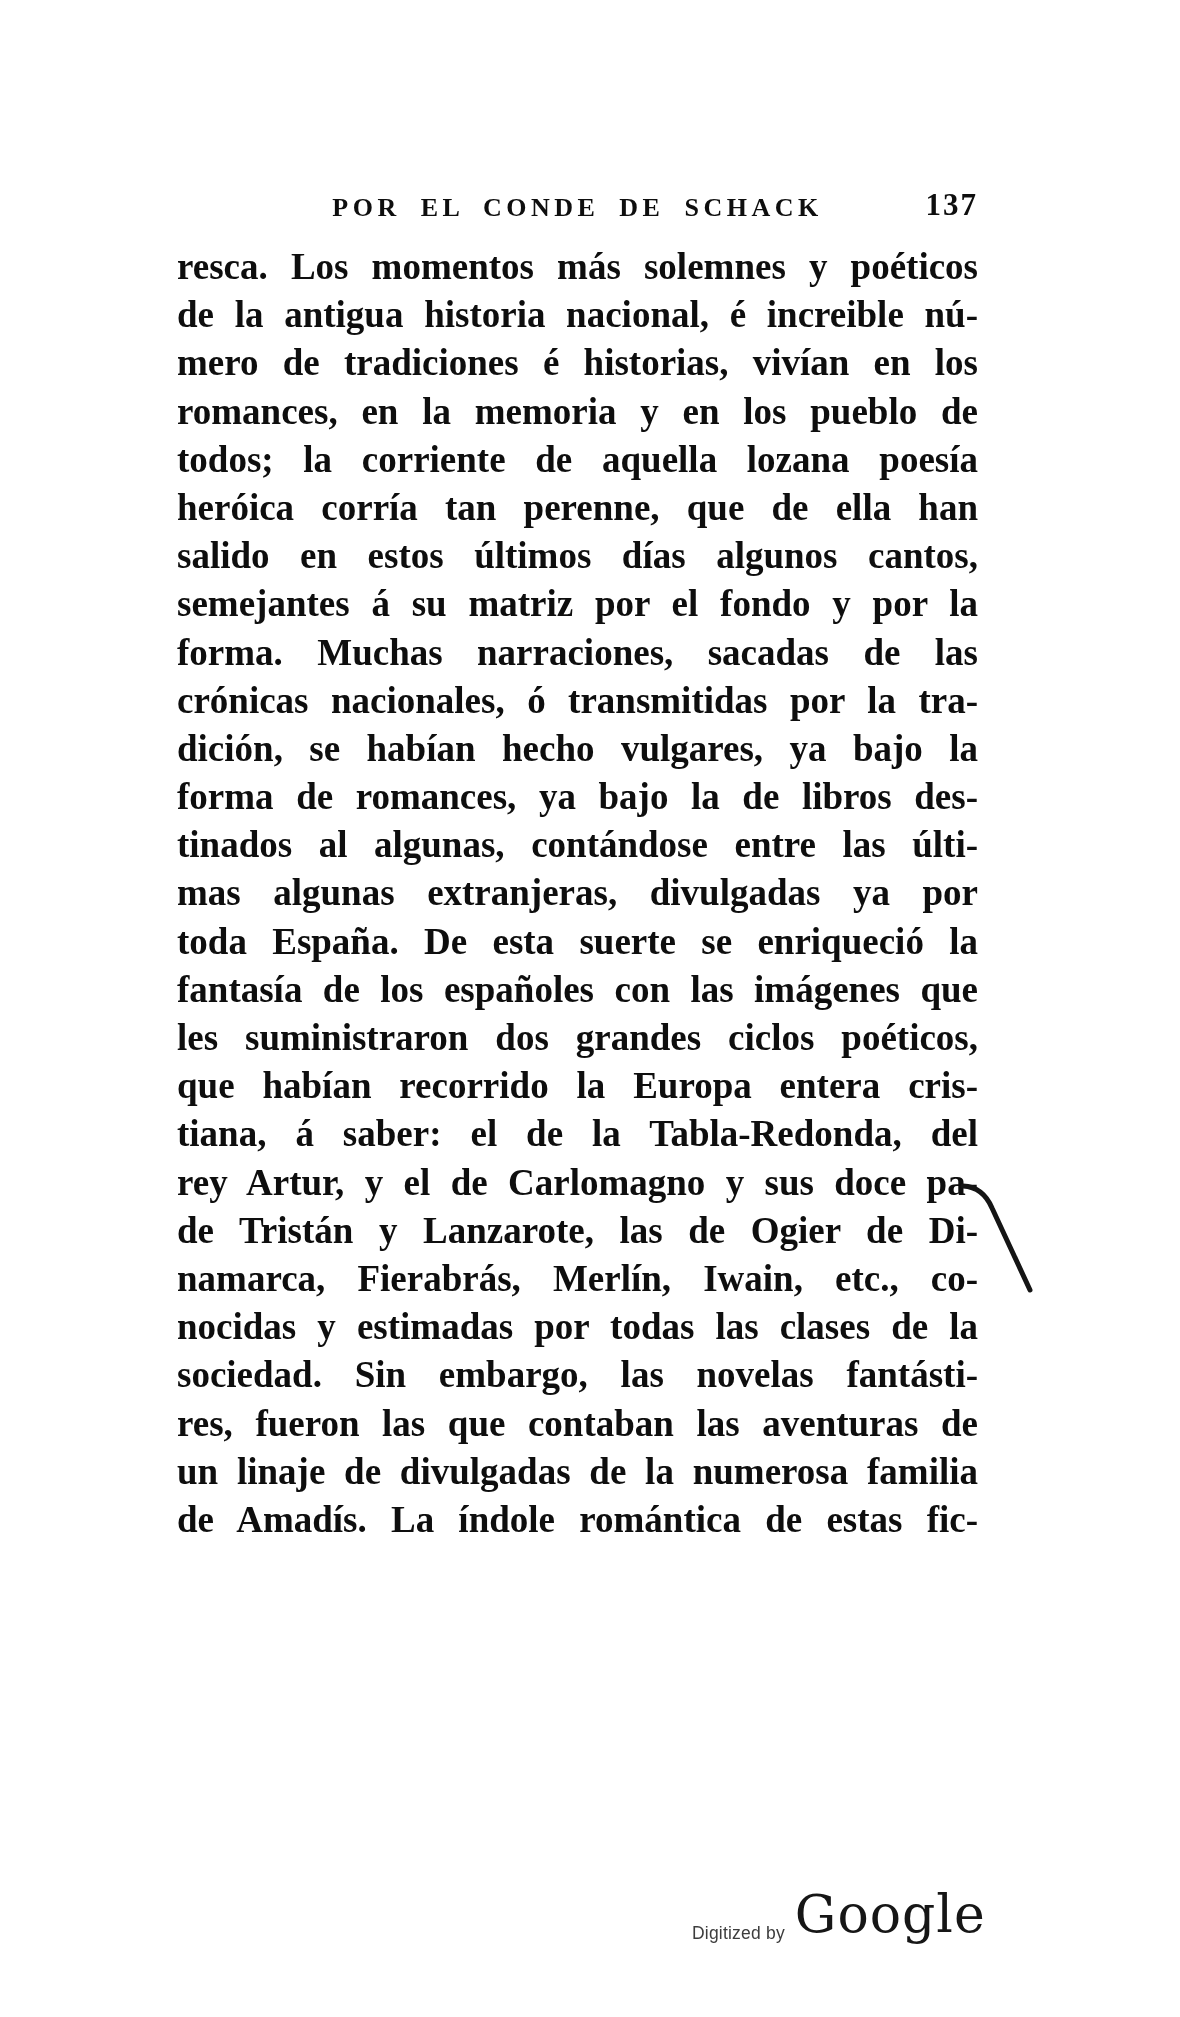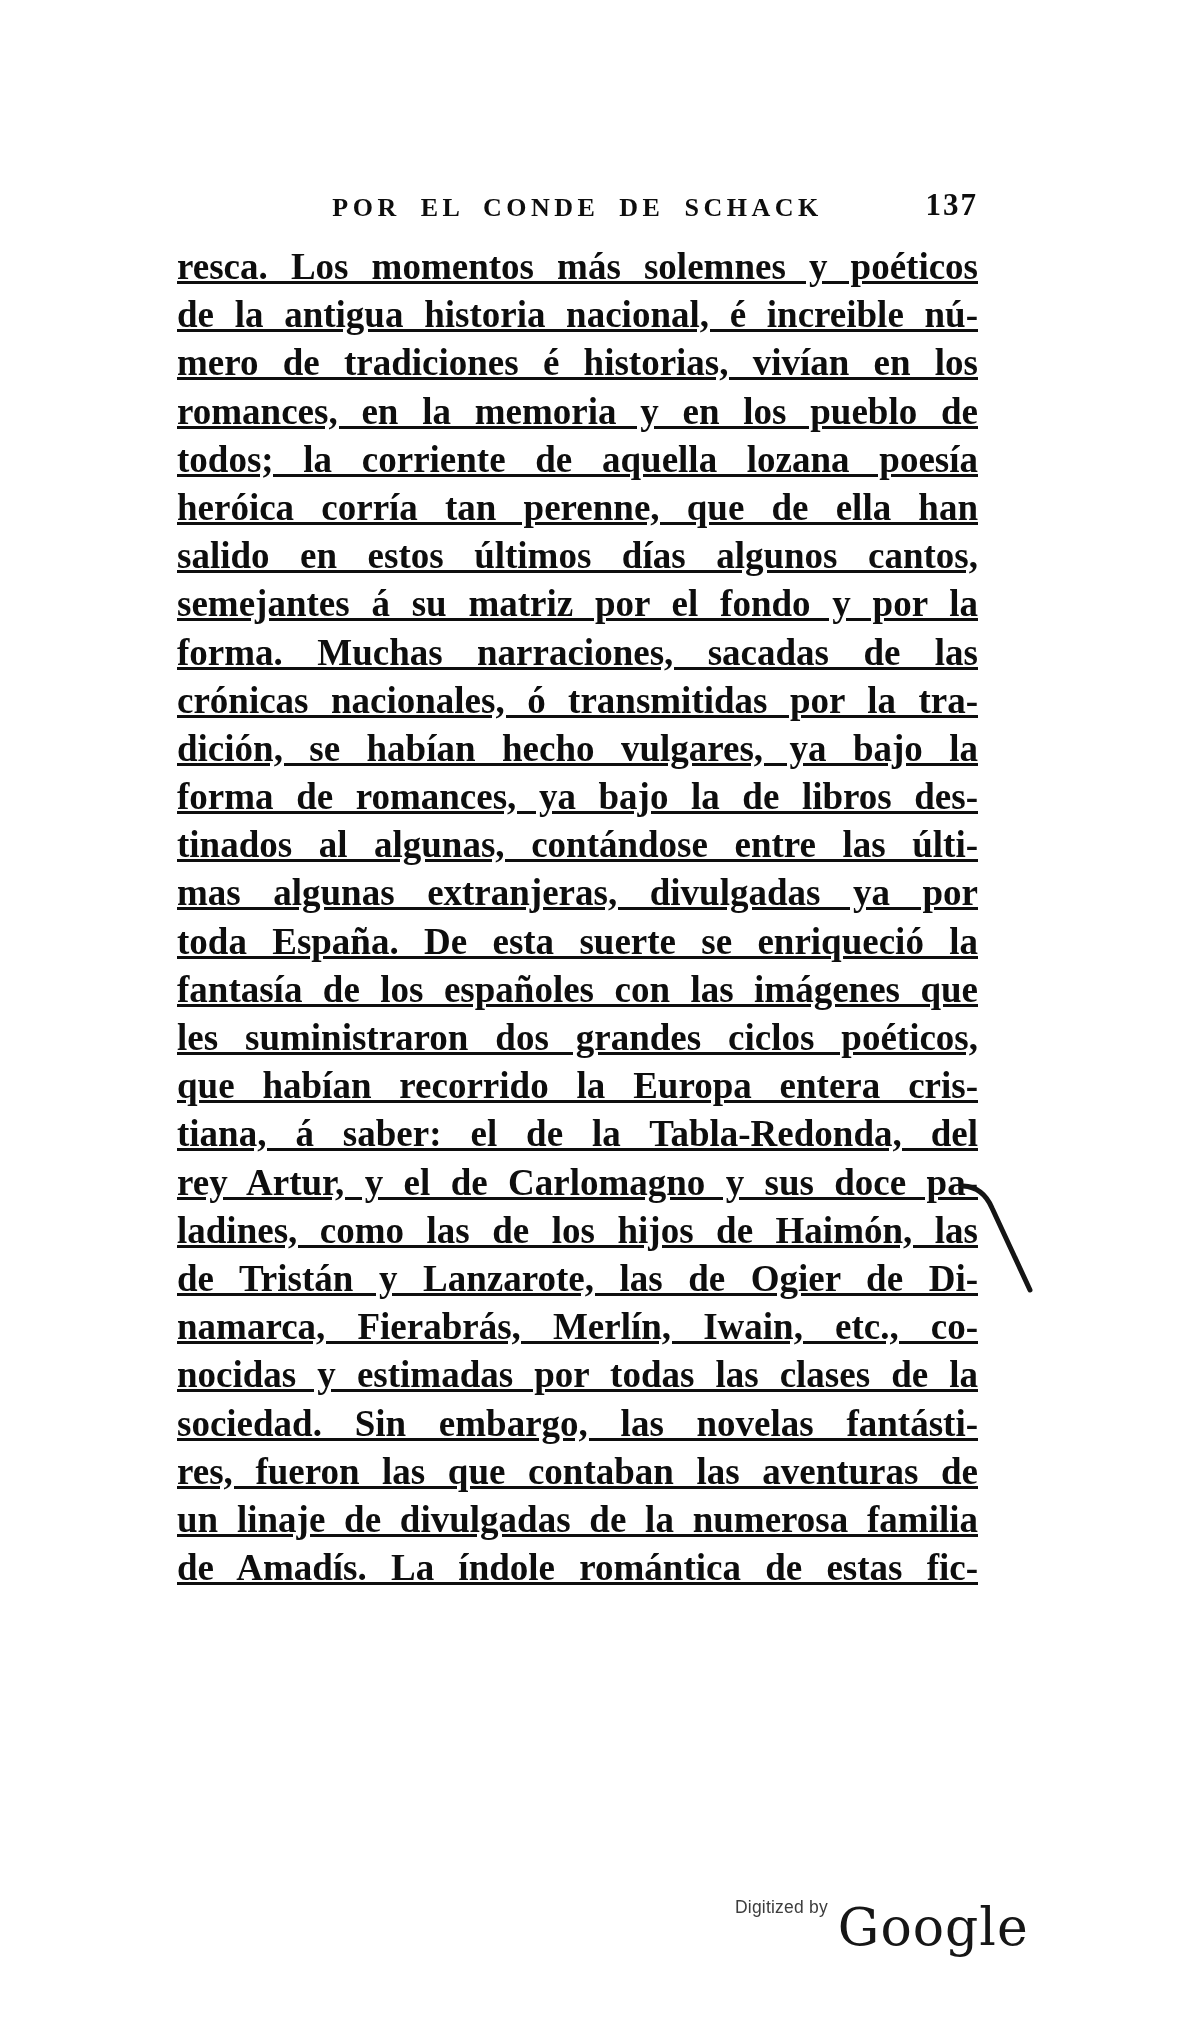--- a/index.html
+++ b/index.html
@@ -48,40 +48,38 @@
     width: 801px;
   }
   .line {
     height: 48.2px;
     line-height: 48.2px;
     font-size: 37px;
     font-weight: bold;
     white-space: nowrap;
     text-align: justify;
     text-align-last: justify;
-    text-decoration: underline;
     -moz-text-align-last: justify;
   }
   .margin-mark-svg {
     position: absolute;
     left: 0;
     top: 0;
     width: 1180px;
     height: 2017px;
     pointer-events: none;
   }
   .footer {
     position: absolute;
-    left: 735px;
+    left: 692px;
     top: 1884px;
     display: flex;
-    align-items: flex-start;
+    align-items: flex-end;
     gap: 10px;
     white-space: nowrap;
-    margin-top: 13px;
   }
   .footer .digitized-by {
     font-family: "Liberation Sans", sans-serif;
     font-size: 17.5px;
     font-weight: normal;
     color: #3d3d3d;
     letter-spacing: 0.2px;
   }
   .footer .google-logo {
     font-family: "DejaVu Serif", serif;
@@ -114,21 +112,20 @@
     <div class="line">dición, se habían hecho vulgares, ya bajo la</div>
     <div class="line">forma de romances, ya bajo la de libros des-</div>
     <div class="line">tinados al algunas, contándose entre las últi-</div>
     <div class="line">mas algunas extranjeras, divulgadas ya por</div>
     <div class="line">toda España. De esta suerte se enriqueció la</div>
     <div class="line">fantasía de los españoles con las imágenes que</div>
     <div class="line">les suministraron dos grandes ciclos poéticos,</div>
     <div class="line">que habían recorrido la Europa entera cris-</div>
     <div class="line">tiana, á saber: el de la Tabla-Redonda, del</div>
     <div class="line">rey Artur, y el de Carlomagno y sus doce pa-</div>
-    <div class="line">ladines, como las de los hijos de Haimón, las</div>
     <div class="line">de Tristán y Lanzarote, las de Ogier de Di-</div>
     <div class="line">namarca, Fierabrás, Merlín, Iwain, etc., co-</div>
     <div class="line">nocidas y estimadas por todas las clases de la</div>
     <div class="line">sociedad. Sin embargo, las novelas fantásti-</div>
     <div class="line">res, fueron las que contaban las aventuras de</div>
     <div class="line">un linaje de divulgadas de la numerosa familia</div>
     <div class="line">de Amadís. La índole romántica de estas fic-</div>
   </div>
 
   <svg class="margin-mark-svg" viewBox="0 0 1180 2017" aria-hidden="true">

